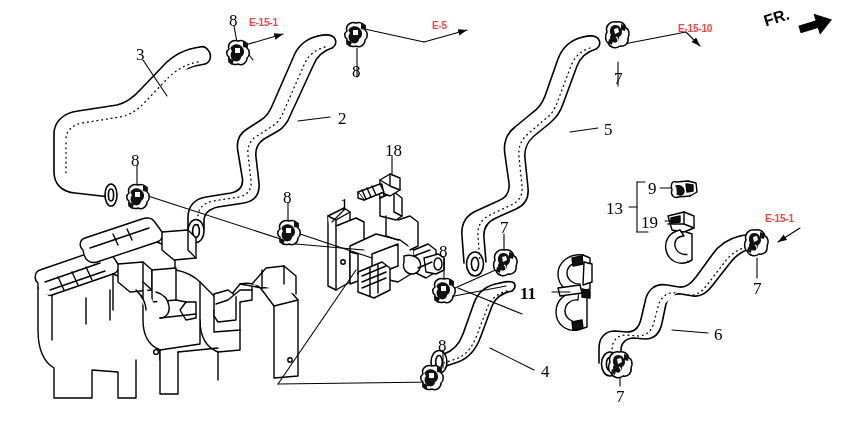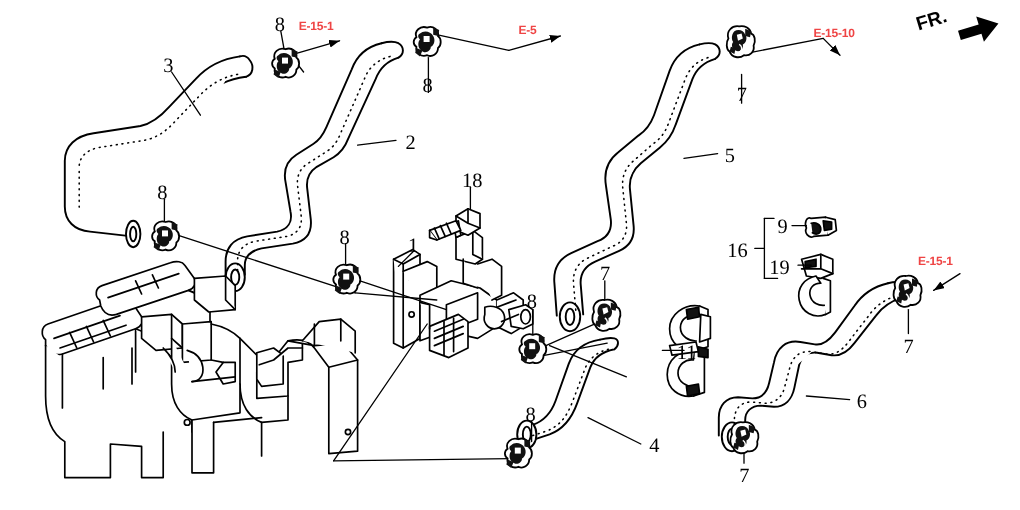--- a/index.html
+++ b/index.html
@@ -320,22 +320,22 @@
   <div class="lbl" style="left:439px;top:243px;">8</div>
   <div class="lbl" style="left:438px;top:337px;">8</div>
   <div class="lbl" style="left:541px;top:363px;">4</div>
   <div class="lbl" style="left:604px;top:121px;">5</div>
   <div class="lbl" style="left:614px;top:70px;">7</div>
   <div class="lbl" style="left:500px;top:219px;">7</div>
   <div class="lbl" style="left:616px;top:388px;">7</div>
   <div class="lbl" style="left:753px;top:280px;">7</div>
   <div class="lbl" style="left:648px;top:180px;">9</div>
   <div class="lbl" style="left:641px;top:214px;">19</div>
-  <div class="lbl" style="left:606px;top:200px;">16</div>
-  <div class="lbl" style="left:564px;top:285px;">11</div>
+  <div class="lbl" style="left:606px;top:200px;">13</div>
+  <div class="lbl" style="left:520px;top:285px;font-weight:bold;">11</div>
   <div class="lbl" style="left:714px;top:326px;">6</div>
 
   <div class="ref" style="left:249px;top:18px;">E-15-1</div>
   <div class="ref" style="left:432px;top:21px;">E-5</div>
   <div class="ref" style="left:678px;top:24px;text-align:right;">E-15-10</div>
   <div class="ref" style="left:765px;top:214px;">E-15-1</div>
 
   <div class="fr" style="left:762px;top:14px;transform:rotate(-17deg);transform-origin:left top;">FR.</div>
 
 

